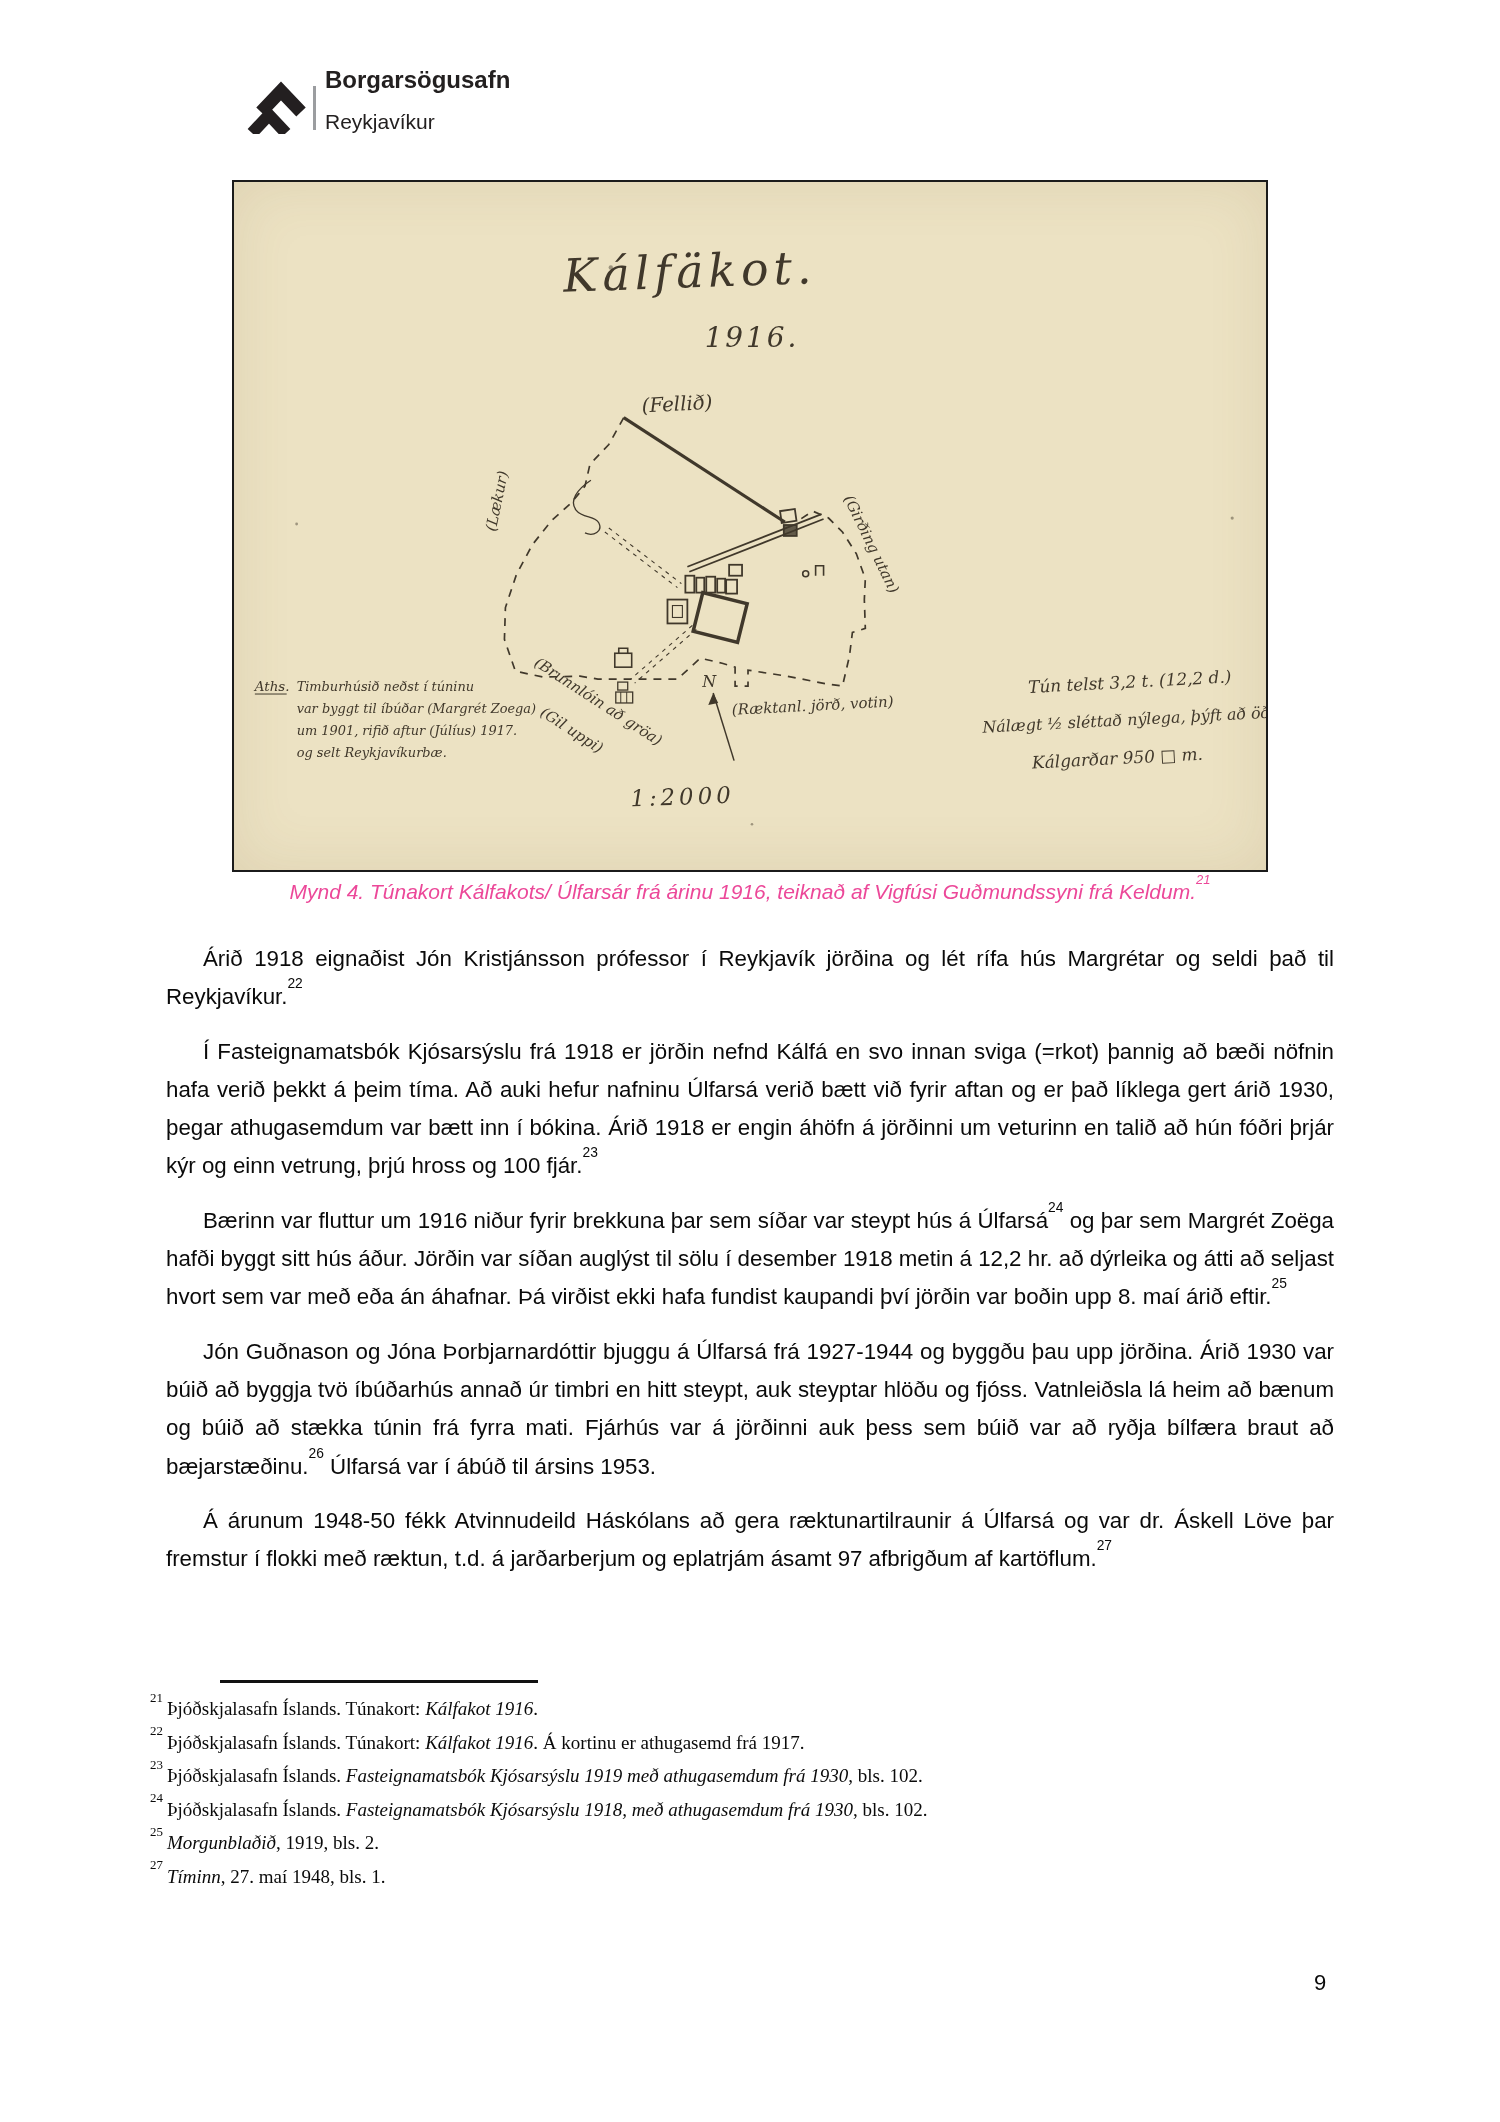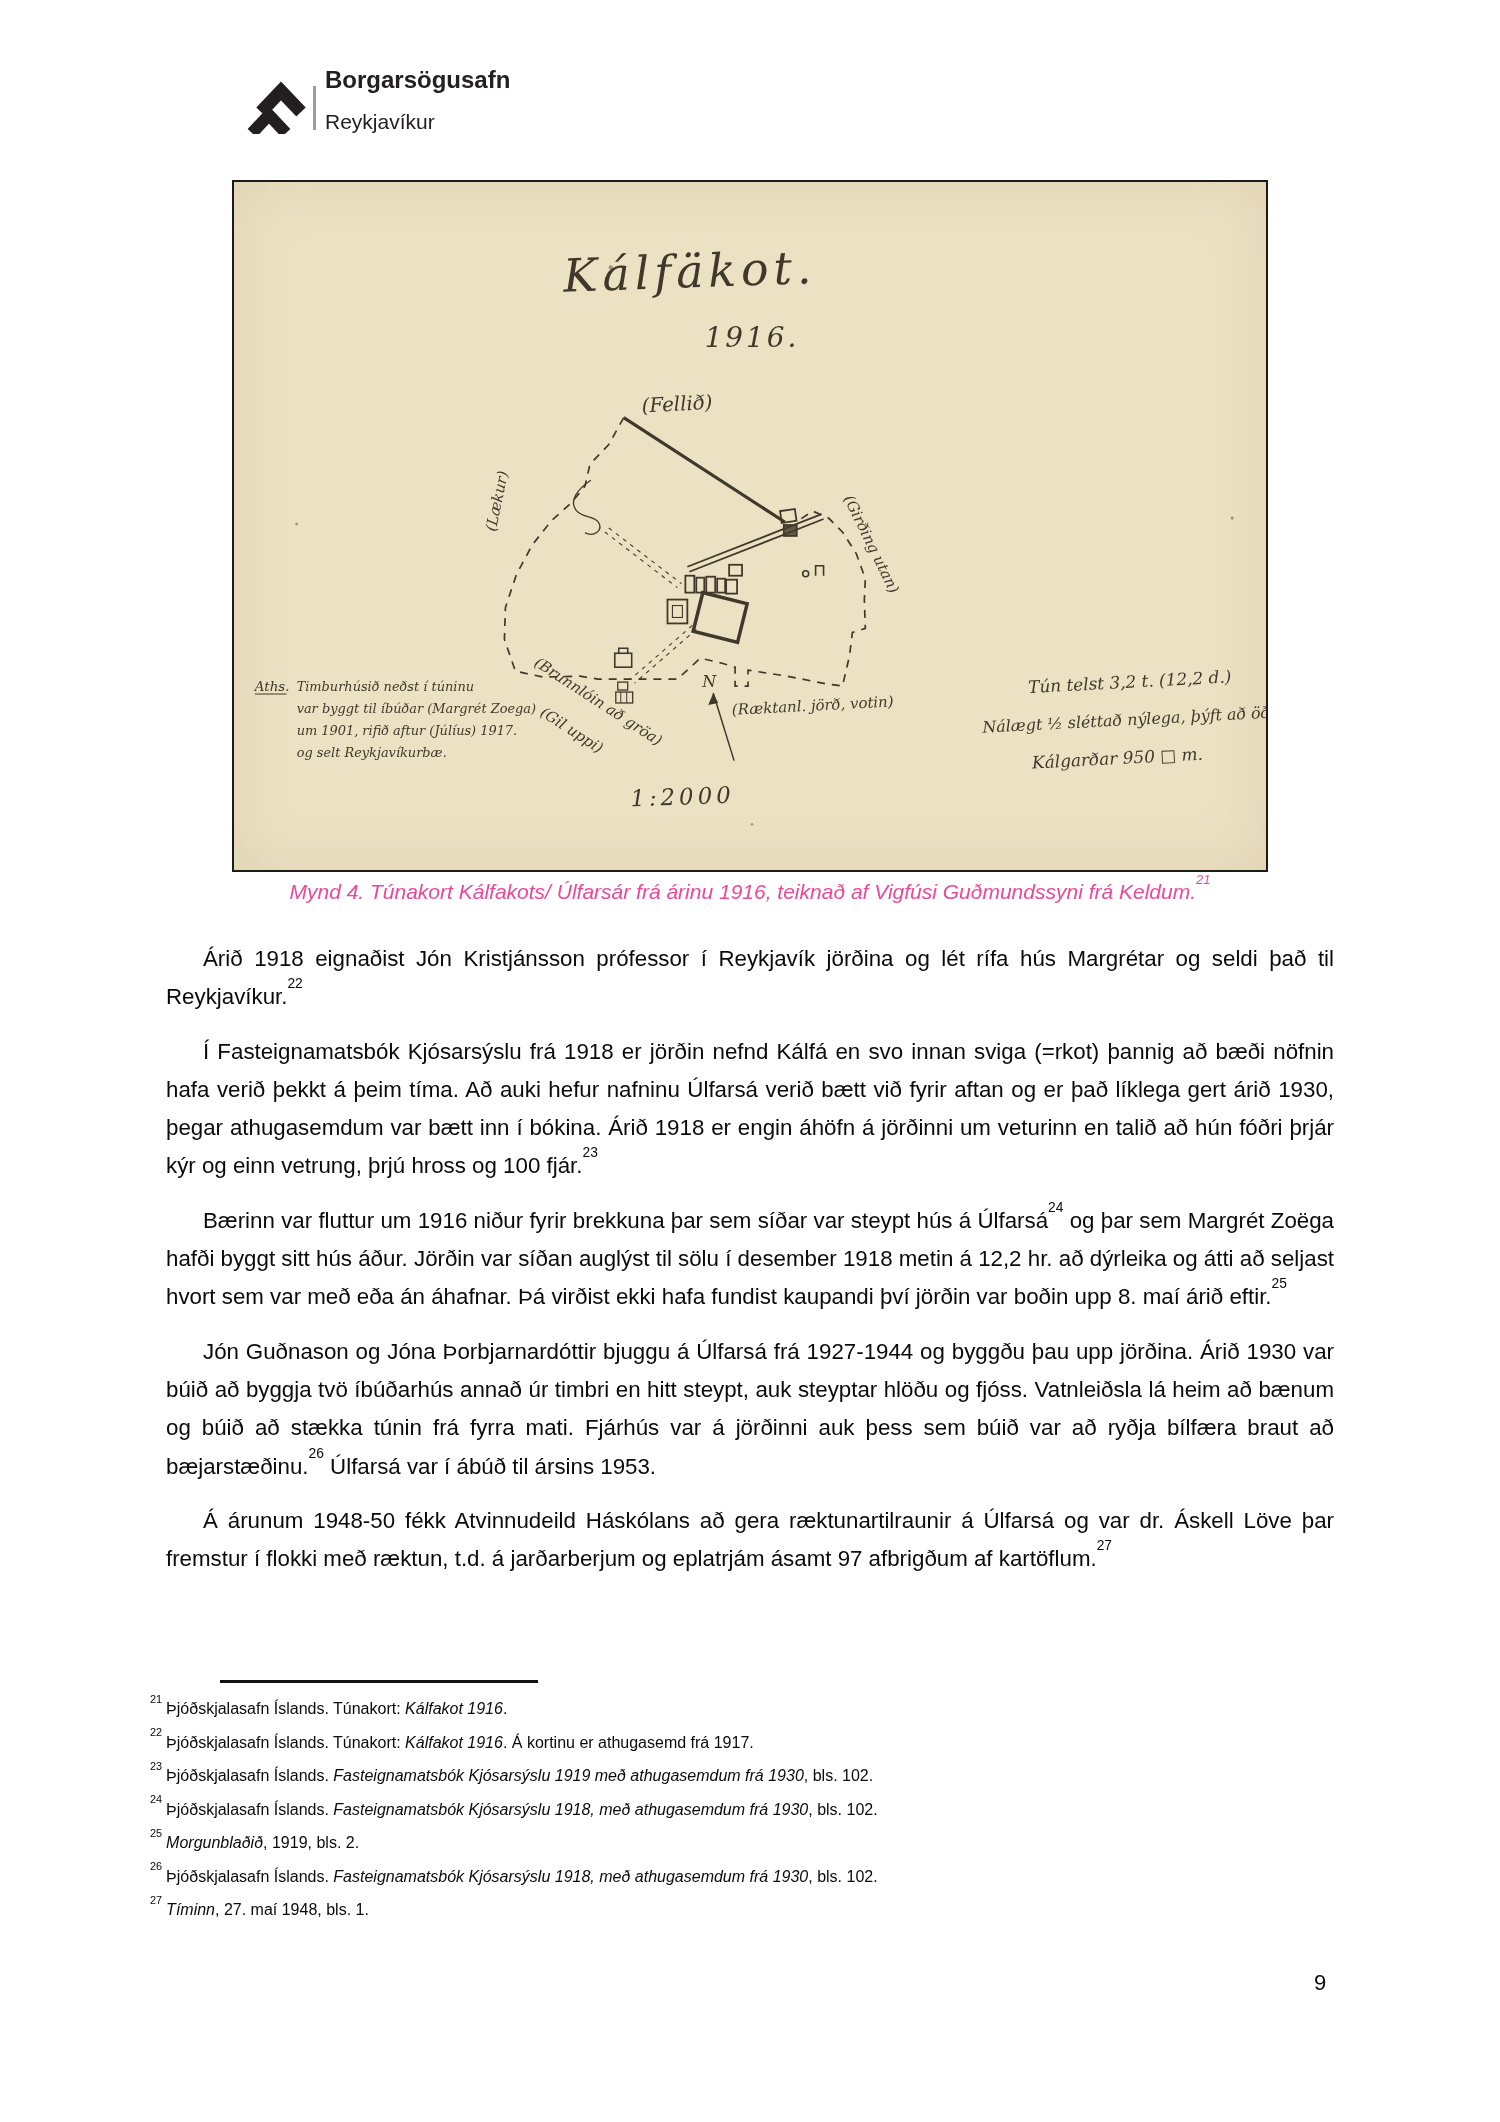--- a/index.html
+++ b/index.html
@@ -31,21 +31,21 @@
     font-style:italic; font-size:21px; color:#ec4899;
   }
 
   
   .content { left:150px; top:924px; width:1200px; font-size:22.3px; line-height:38.3px; }
   p.body-para { margin:16px; text-indent:37px; text-align:justify; }
   sup.ref { font-size:0.62em; position:relative; top:-0.55em; line-height:0; }
 
   
   .footrule { left:220px; top:1680px; width:318px; height:2.5px; background:#111; }
-  .footnotes { left:150px; top:1692px; width:1200px; font-size:16px; line-height:33.5px; }
+  .footnotes { left:150px; top:1692px; width:1200px; font-size:19px; line-height:33.5px;font-family:Liberation Serif, serif; }
   .footnote { margin:0; }
   .footnote sup.fnum { font-size:0.68em; position:relative; top:-0.45em; line-height:0; margin-right:4px; }
 
   .pagenum { left:1290px; top:1970px; width:60px; text-align:center; font-size:22px; }
 </style>
 </head>
 <body>
 
 <svg class="abs" style="left:247px; top:80px;" width="60" height="54" viewBox="0 0 60 54">
   <path d="M14 32 L34 11 L54 32" stroke="#231f20" stroke-width="13" fill="none"></path>
@@ -161,17 +161,16 @@
     <p class="body-para"><span>Á árunum 1948-50 fékk Atvinnudeild Háskólans að gera ræktunartilraunir á Úlfarsá og var dr. Áskell Löve þar fremstur í flokki með ræktun, t.d. á jarðarberjum og eplatrjám ásamt 97 afbrigðum af kartöflum.</span><sup class="ref">27</sup></p>
   </div>
 
 <div class="abs footrule"></div>
 <div class="abs footnotes" id="footnotes">
     <div class="footnote"><sup class="fnum">21</sup><span>Þjóðskjalasafn Íslands. Túnakort: </span><span style="font-style: italic;">Kálfakot 1916</span><span>.</span></div>
     <div class="footnote"><sup class="fnum">22</sup><span>Þjóðskjalasafn Íslands. Túnakort: </span><span style="font-style: italic;">Kálfakot 1916</span><span>. Á kortinu er athugasemd frá 1917.</span></div>
     <div class="footnote"><sup class="fnum">23</sup><span>Þjóðskjalasafn Íslands. </span><span style="font-style: italic;">Fasteignamatsbók Kjósarsýslu 1919 með athugasemdum frá 1930</span><span>, bls. 102.</span></div>
     <div class="footnote"><sup class="fnum">24</sup><span>Þjóðskjalasafn Íslands. </span><span style="font-style: italic;">Fasteignamatsbók Kjósarsýslu 1918, með athugasemdum frá 1930</span><span>, bls. 102.</span></div>
     <div class="footnote"><sup class="fnum">25</sup><span style="font-style: italic;">Morgunblaðið</span><span>, 1919, bls. 2.</span></div>
-    <div class="footnote"><sup class="fnum">26</sup><span>Þjóðskjalasafn Íslands. </span><span style="font-style: italic;">Fasteignamatsbók Kjósarsýslu 1918, með athugasemdum frá 1930</span><span>, bls. 102.</span></div>
     <div class="footnote"><sup class="fnum">27</sup><span style="font-style: italic;">Tíminn</span><span>, 27. maí 1948, bls. 1.</span></div>
   </div>
 
 <div class="abs pagenum">9</div>
 
 </body></html>

